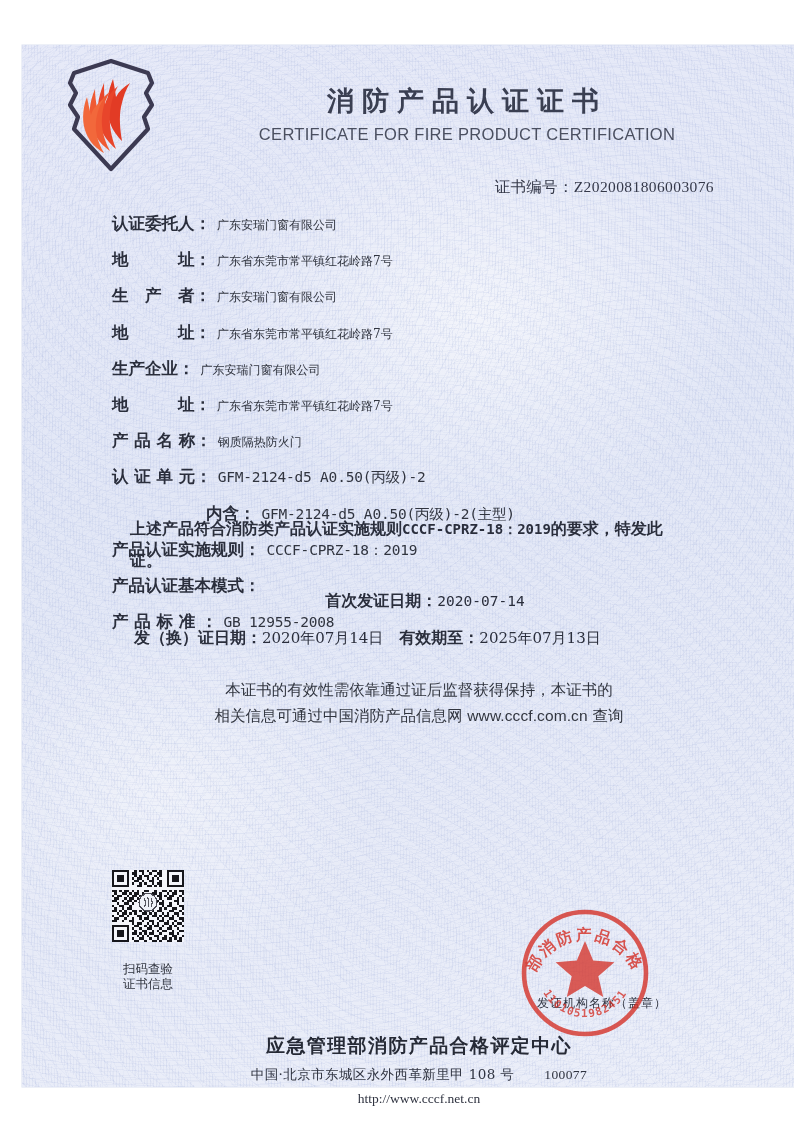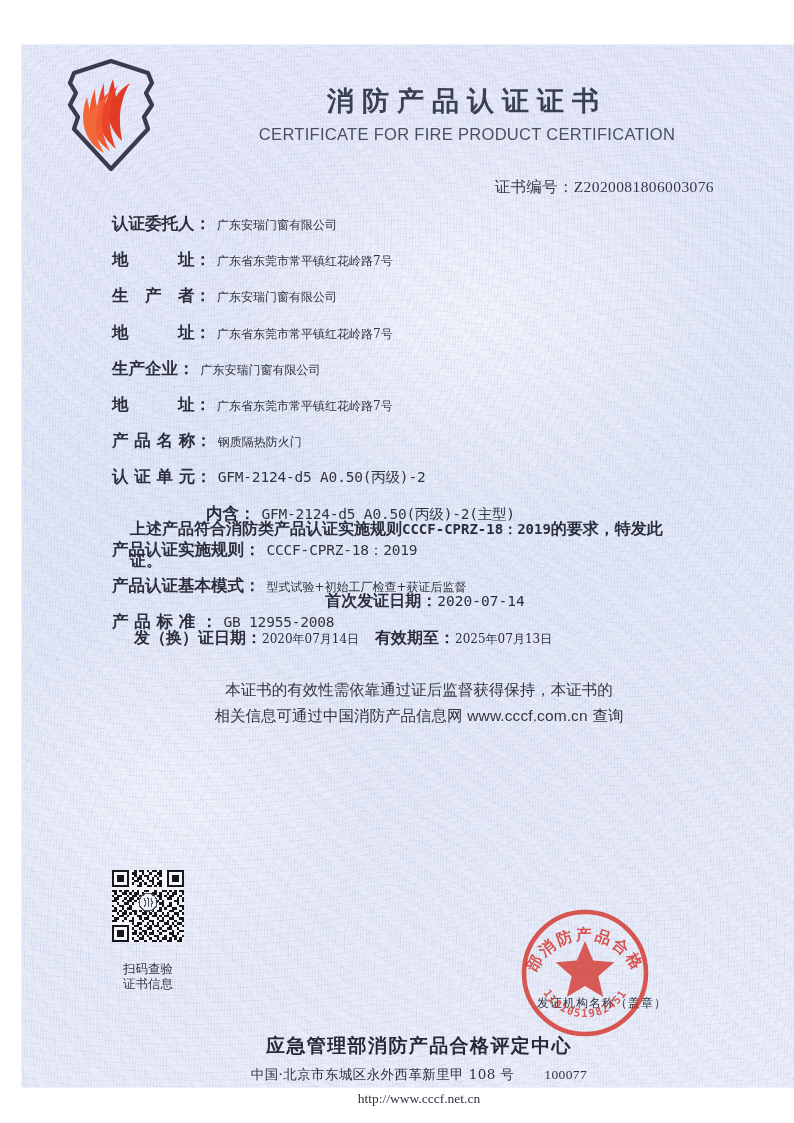--- a/index.html
+++ b/index.html
@@ -97,21 +97,21 @@
     font-family: "DejaVu Serif", serif; color: #2a2e3c;
     padding-left: 6px;
   }
   .first-issue .d { font-family: "DejaVu Sans Mono", monospace; font-weight: 400; font-size: 14.5px; }
 
   .issue-line {
     position: absolute; left: 112px; top: 583px;
     font-size: 16px; font-weight: 700;
     font-family: "DejaVu Serif", serif; color: #2a2e3c; white-space: nowrap;
   }
-  .issue-line .d { font-weight: 400; font-size: 12px; }
+  .issue-line .d { font-weight: 400; font-size: 15px; }
   .issue-line .gap { display: inline-block; width: 16px; }
 
   
   .notice {
     position: absolute; left: 0; top: 633px; width: 794px;
     text-align: center; font-size: 15.5px; line-height: 25px;
     font-family: "DejaVu Sans", sans-serif; color: #31353f;
   }
   .notice .url { font-family: "Liberation Sans", sans-serif; letter-spacing: .1px; }
 
@@ -221,21 +221,20 @@
         <div class="row indent">
           <span class="lab">内含：</span>
           <span class="val mono">GFM-2124-d5 A0.50(丙级)-2(主型)</span>
         </div>
         <div class="row">
           <span class="lab">产品认证实施规则：</span>
           <span class="val mono">CCCF-CPRZ-18：2019</span>
         </div>
         <div class="row">
           <span class="lab">产品认证基本模式：</span>
-          <span class="val">型式试验+初始工厂检查+获证后监督</span>
         </div>
         <div class="row">
           <span class="lab">产 品 标 准 ：</span>
           <span class="val mono">GB 12955-2008</span>
         </div>
       </div>
 
     <div class="statement">
       <span>上述产品符合消防类产品认证实施规则</span><span class="ins">CCCF-CPRZ-18：2019</span><span>的要求，特发此证。</span>
     </div>

